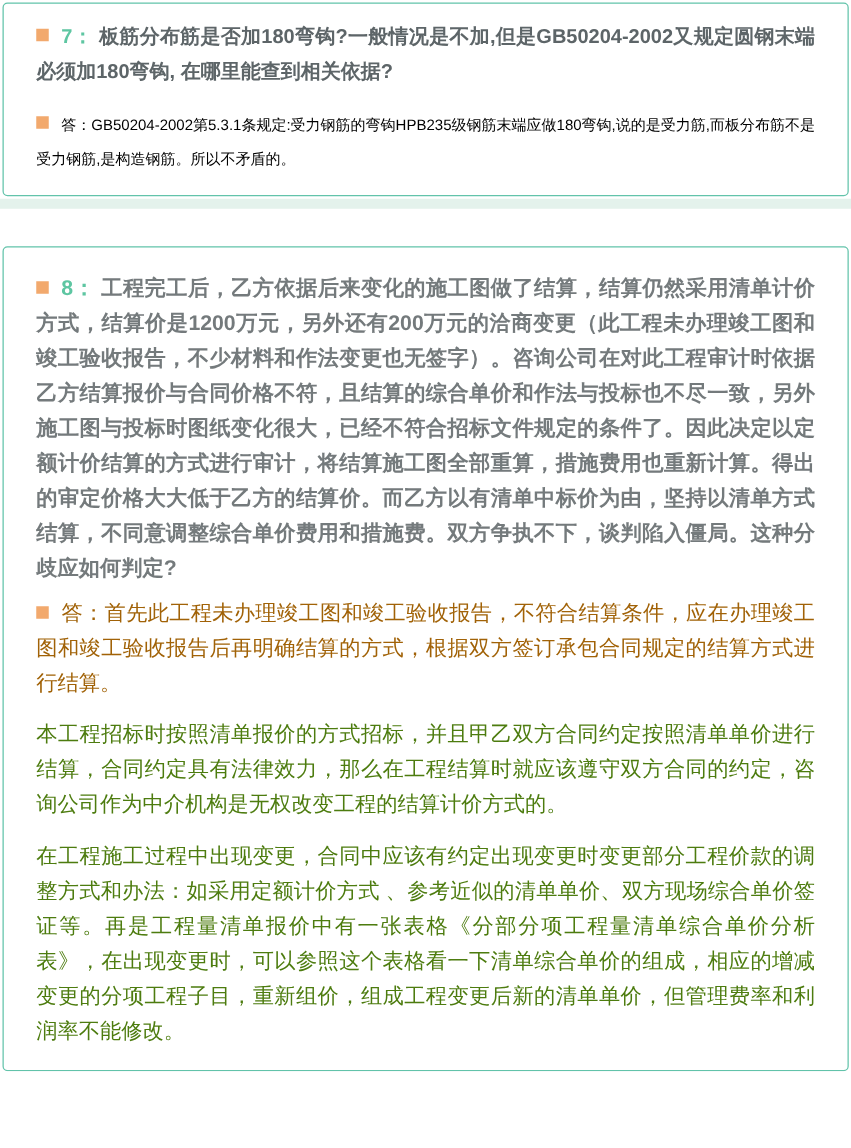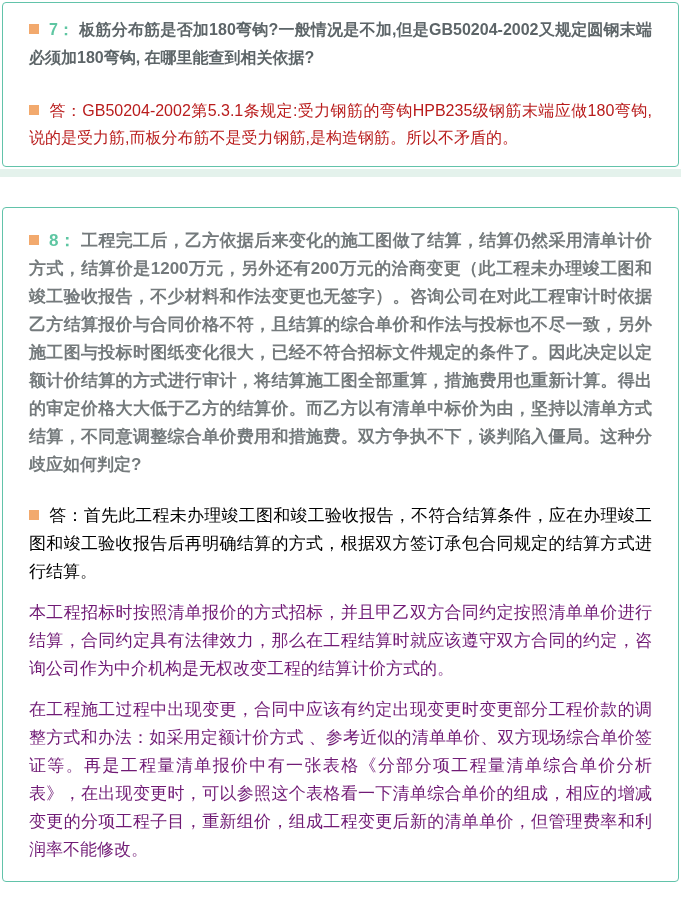--- a/index.html
+++ b/index.html
@@ -45,43 +45,43 @@
     margin-right: 5px;
   }
   
   .card1 .q-line {
     font-size: 16px;
     line-height: 28px;
     font-weight: bold;
     color: #5d6568;
   }
   .card1 .a-line {
-    margin-top: 25px;
-    font-size: 16px;
+    margin-top: 15px;
+    font-size: 12px;
     line-height: 27px;
-    color: #b91c1c;
+    color: #000000;
   }
   
   .card2 .q-line {
     font-size: 17px;
     line-height: 28px;
     font-weight: bold;
     color: #747a7c;
   }
   .card2 .a-line {
-    margin-top: 23px;
+    margin-top: 8px;
     font-size: 17px;
     line-height: 28px;
-    color: #000000;
+    color: #a16207;
   }
   .card2 .a-para {
     margin-top: 13px;
     font-size: 17px;
     line-height: 28px;
-    color: #701a75;
+    color: #4d7c0f;
   }
 </style>
 </head>
 <body>
 
 <div class="page">
 
   <section class="card card1">
     <div class="card-inner">
       <p class="q-line">

